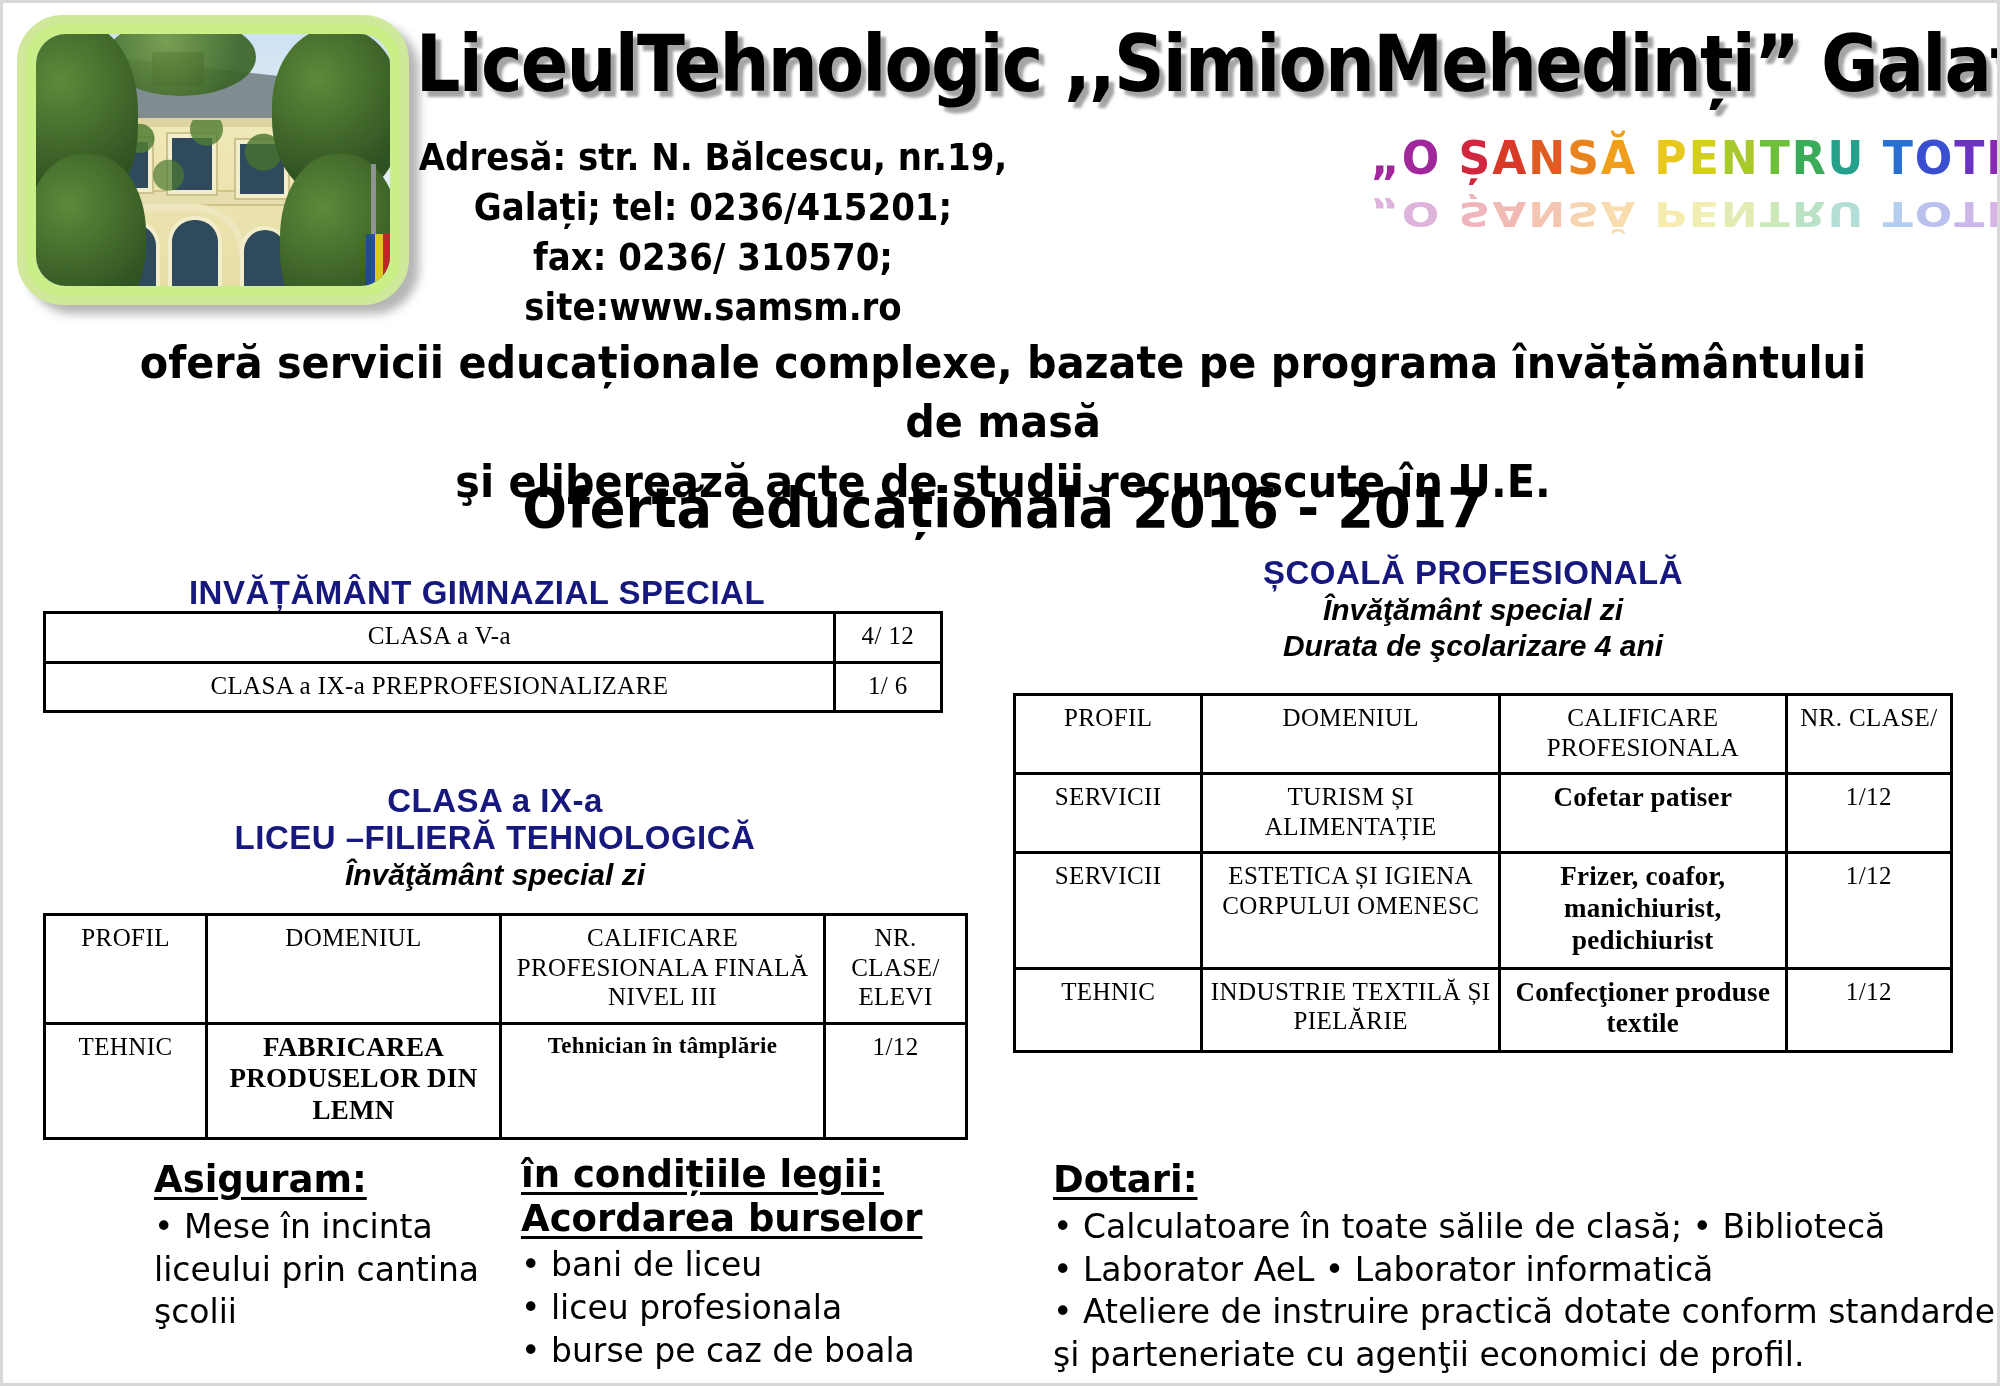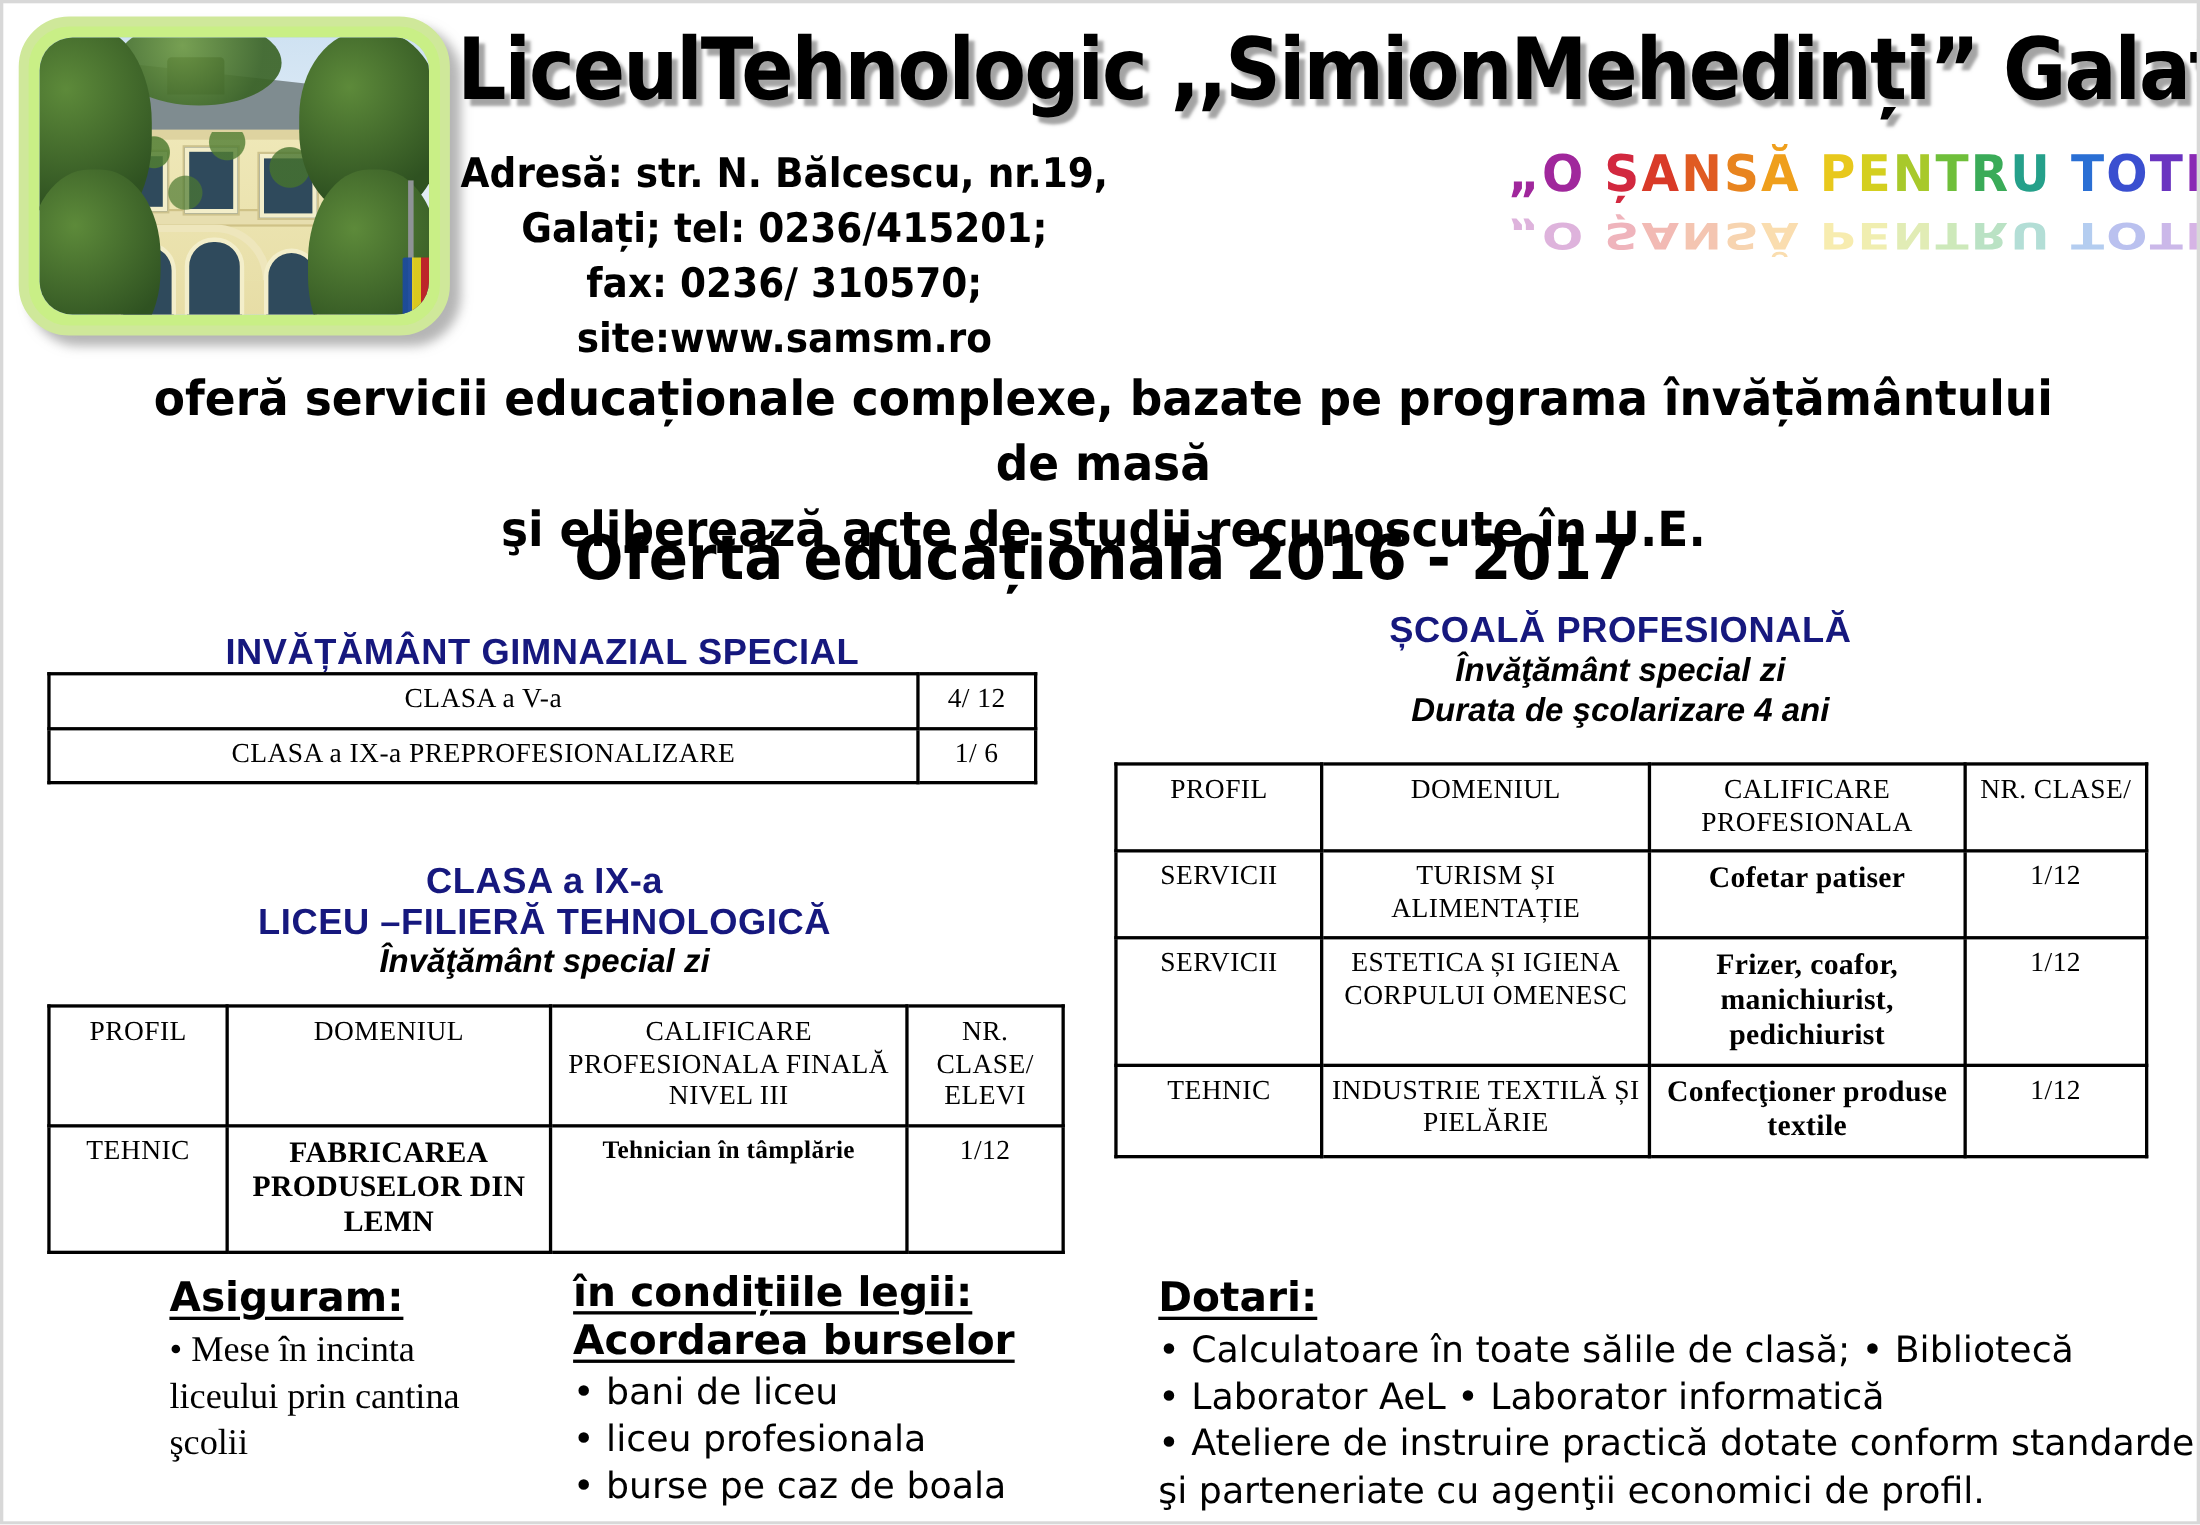--- a/index.html
+++ b/index.html
@@ -223,21 +223,21 @@
     padding: 7px 4px 10px 4px;
     font-size: 25px;
     line-height: 1.18;
     letter-spacing: 0.4px;
   }
   table.tbl td.bold { font-weight: bold; font-size: 27px; letter-spacing: 0.3px; }
   table.tbl td.small { font-size: 23px; }
 
   
   .blk { position: absolute; }
-  #gimnazial-head { left: 40px; top: 572px; width: 900px; }
+  #gimnazial-head { left: 24px; top: 572px; width: 900px; }
   #gimnazial-table { left: 40px; top: 608px; width: 900px; }
   #liceu-head { left: 42px; top: 780px; width: 900px; }
   #liceu-table { left: 40px; top: 910px; width: 925px; }
   #prof-head { left: 1000px; top: 552px; width: 940px; }
   #prof-table { left: 1010px; top: 690px; width: 940px; }
 
   
   .b-head {
     font-family: "DejaVu Sans", sans-serif;
     font-weight: bold;
@@ -250,21 +250,21 @@
   .b-list {
     font-family: "DejaVu Sans", sans-serif;
     font-size: 33px;
     line-height: 1.3;
     margin-top: 4px;
   }
   .b-list div { white-space: nowrap; }
   #asiguram { left: 151px; top: 1155px; width: 330px; }
   #burse { left: 518px; top: 1150px; width: 420px; }
   #dotari { left: 1050px; top: 1155px; width: 880px; }
-  #asiguram .b-list div { white-space: normal; font-family: Liberation Serif, serif; }
+  #asiguram .b-list div { white-space: normal; }
 </style>
 </head>
 <body>
 
 <div id="poster">
 
   <div class="photo-frame">
     <div class="photo-inner">
       <div class="bld-sky"></div>
       <div class="bld-roof"></div>

